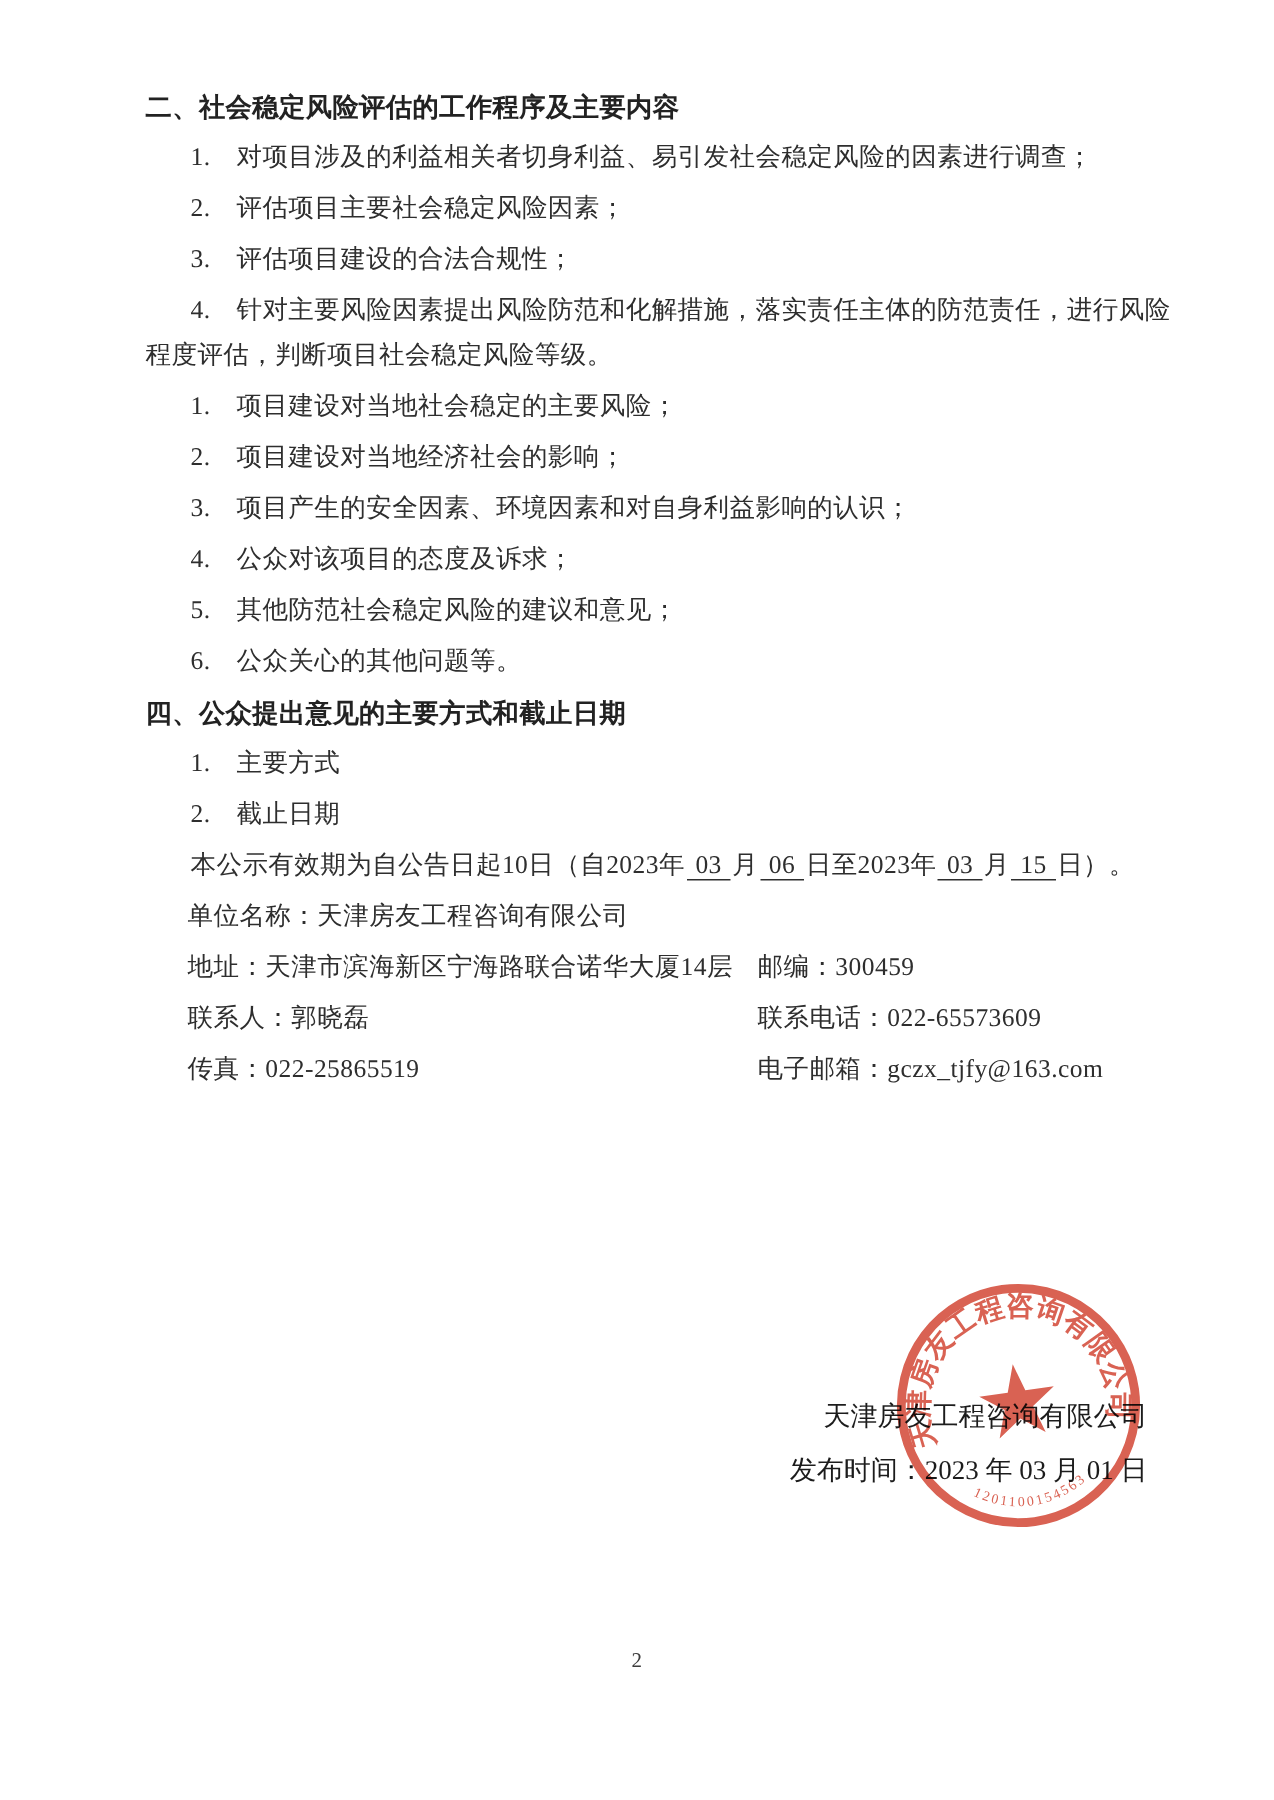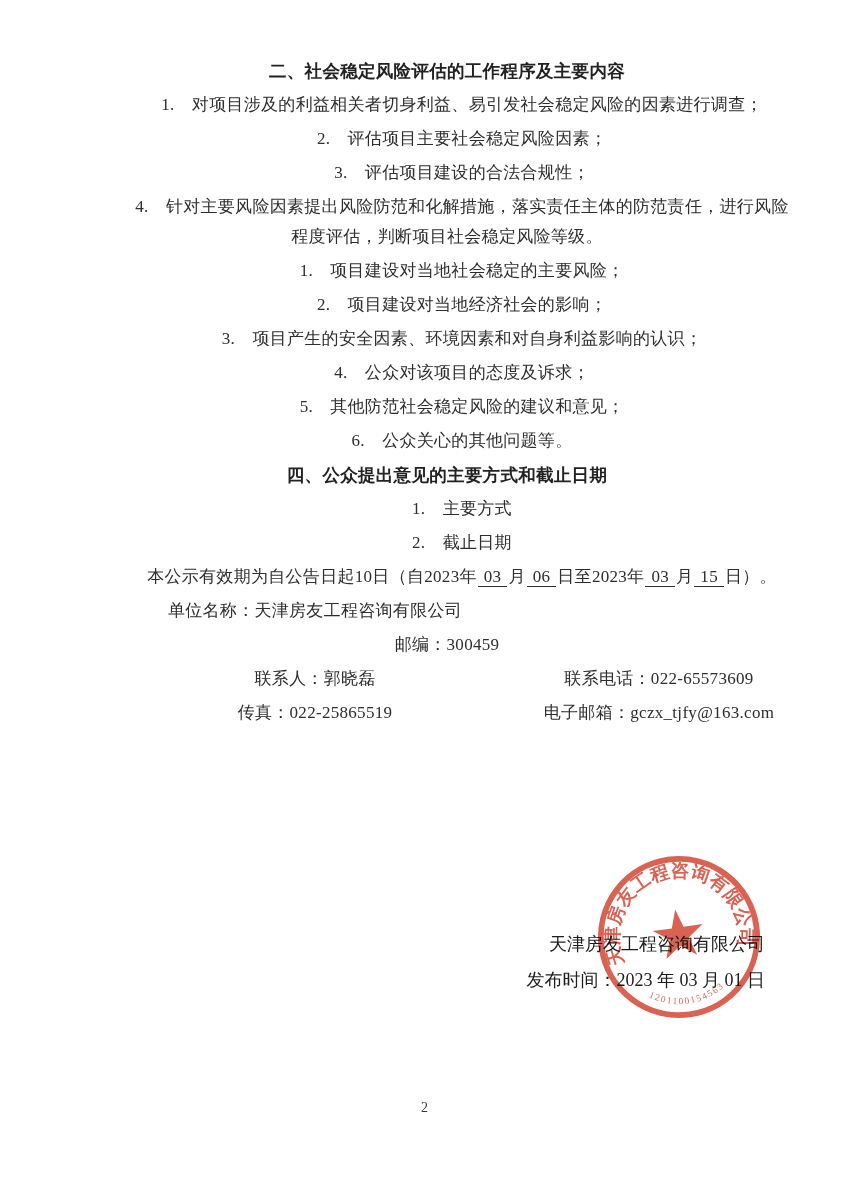--- a/index.html
+++ b/index.html
@@ -14,36 +14,35 @@
     position: absolute;
     left: 97px; top: 56px;
     width: 700px;
     color: #2e2e2e;
   }
   .ln {
     font-size: 17px;
     line-height: 30px;
     margin: 0 0 4px 0;
     letter-spacing: 0.3px;
-    text-align: center;
   }
   .hd {
     font-weight: bold;
     font-size: 17.5px;
     color: #222222;
   }
   .indent { text-indent: 30px; }
   .dl { white-space: nowrap; }
   .u {
     border-bottom: 1.3px solid #2e2e2e;
     padding: 0 6px;
     margin: 0 1px;
     white-space: pre;
   }
-  .crow { display: flex; margin: 0 0 4px 0; gap: 16px; }
+  .crow { display: flex; margin: 0 0 4px 0; }
   .crow .cl { width: 380px; margin-left: 28px; }
   .crow .cr { flex: 1; }
   .footer {
     position: absolute;
     right: 84px; top: 926px;
     text-align: right;
     font-size: 18px;
     line-height: 36px;
     color: #1c1c1c;
     z-index: 2;
@@ -87,20 +86,21 @@
   <p class="ln hd">四、公众提出意见的主要方式和截止日期</p>
   <p class="ln indent">1.　主要方式</p>
   <p class="ln indent">2.　截止日期</p>
   <p class="ln indent dl"><span>本公示有效期为自公告日起10日（自2023年</span><span class="u">03</span><span>月</span><span class="u">06</span><span>日至2023年</span><span class="u">03</span><span>月</span><span class="u">15</span><span>日）。</span></p>
 
   <div class="ln crow">
     <span class="cl">单位名称：天津房友工程咨询有限公司</span>
     <span class="cr"></span>
   </div>
   <div class="ln crow">
+    <span class="cl">地址：天津市滨海新区宁海路联合诺华大厦14层</span>
     <span class="cr">邮编：300459</span>
   </div>
   <div class="ln crow">
     <span class="cl">联系人：郭晓磊</span>
     <span class="cr">联系电话：022-65573609</span>
   </div>
   <div class="ln crow">
     <span class="cl">传真：022-25865519</span>
     <span class="cr">电子邮箱：gczx_tjfy@163.com</span>
   </div>

